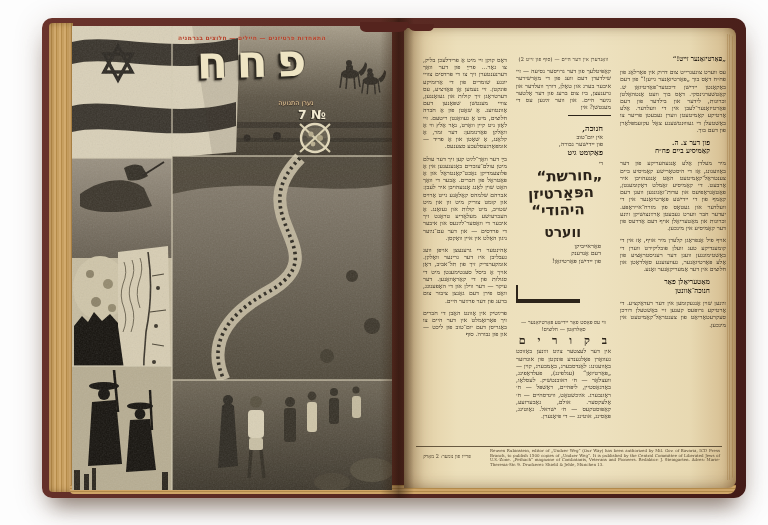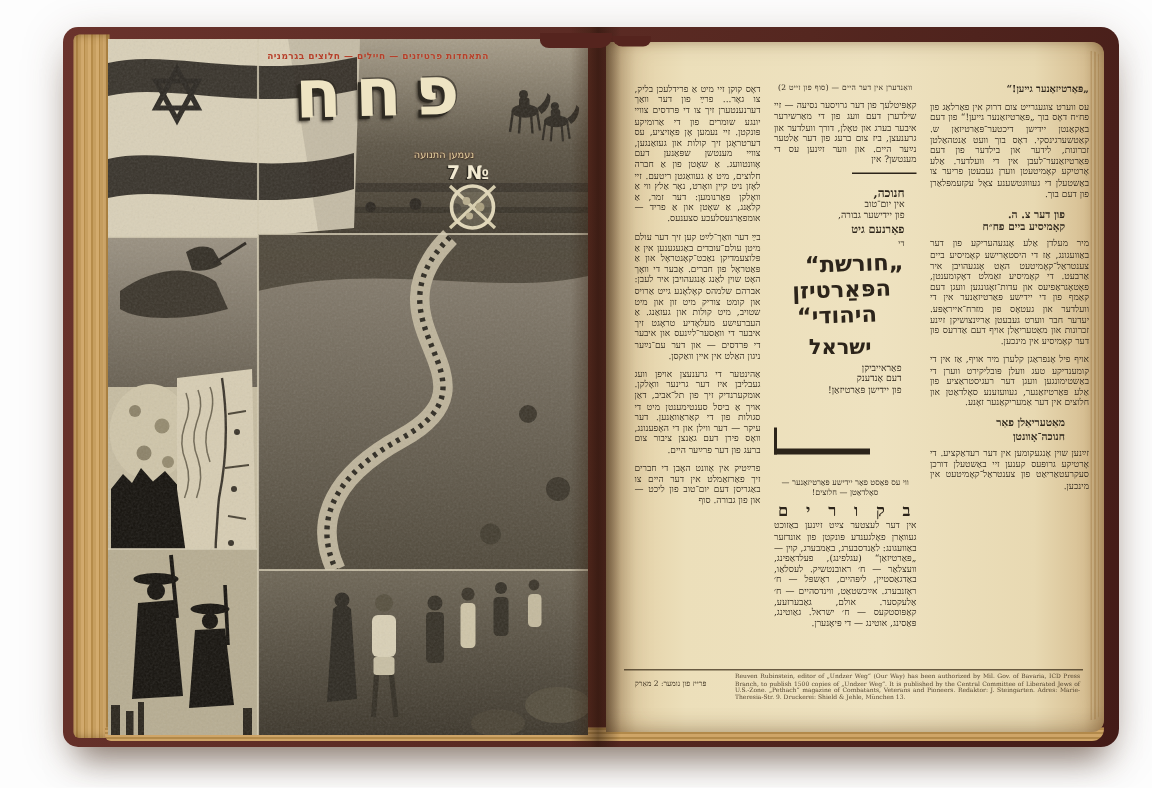--- a/index.html
+++ b/index.html
@@ -254,57 +254,57 @@
         </g>
 
         <g stroke="#d6cdb4" stroke-width="1.4" opacity="0.8">
           <path d="M100,0 L100,464 M0,132 L100,132 M0,340 L100,340 M100,130 L320,130 M100,354 L320,354"></path>
         </g>
         <rect width="320" height="464" filter="url(#grainF)" opacity="0.14"></rect>
       </svg>
 
       <div class="ovl tagline">התאחדות פרטיזנים — חיילים — חלוצים בגרמניה</div>
       <div class="ovl cover-title">פחח</div>
-      <div class="ovl cover-subtitle">נעמען התנועה</div>
+      <div class="ovl cover-subtitle">נערן התנועה</div>
       <div class="ovl issue-no">№ 7</div>
     </div>
 
     <div class="page-right">
       <div class="cols">
 
         <div class="col col-r">
-          <p class="lead">„פּאַרטיזאַנער גייען!“</p>
+          <p class="lead">„פּאַרטיזאַנער זייט!“</p>
           <p>עס ווערט צוגעגרייט צום דרוק אין פאַרלאַג פון פח״ח דאָס בוך „פּאַרטיזאַנער גייען!“ פון דעם באַקאַנטן יידישן דיכטער־פּאַרטיזאַן ש. קאַטשערגינסקי. דאָס בוך וועט אַנטהאַלטן זכרונות, לידער און בילדער פון דעם פּאַרטיזאַנער־לעבן אין די וועלדער. אַלע אָרטיקע קאָמיטעטן ווערן געבעטן פריער צו באַשטעלן די געוווּנטשענע צאָל עקזעמפּלאַרן פון דעם בוך.</p>
           <div class="subhead">פון דער צ. ה.
 קאָמיסיע ביים פח״ח</div>
           <p>מיר מעלדן אַלע אָנגעהעריקע פון דער באַוועגונג, אַז די היסטאָרישע קאָמיסיע ביים צענטראַל־קאָמיטעט האָט אָנגעהויבן איר אַרבעט. די קאָמיסיע זאַמלט דאָקומענטן, פאָטאָגראַפיעס און עדות־זאָגונגען וועגן דעם קאַמף פון די יידישע פּאַרטיזאַנער אין די וועלדער און געטאָס פון מזרח־אייראָפּע. יעדער חבר ווערט געבעטן אַרײַנצושיקן זײַנע זכרונות און מאַטעריאַלן אויף דעם אַדרעס פון דער קאָמיסיע אין מינכען.</p>
           <p>אויף פיל אָנפראַגן קלערן מיר אויף, אַז אין די קומענדיקע טעג וועלן פּובליקירט ווערן די באַשטימונגען וועגן דער רעגיסטראַציע פון אַלע פּאַרטיזאַנער, געוועזענע סאָלדאַטן און חלוצים אין דער אַמעריקאַנער זאָנע.</p>
           <div class="subhead">מאַטעריאַלן פאַר
 חנוכה־אָוונטן</div>
           <p>זײַנען שוין אָנגעקומען אין דער רעדאַקציע. די אָרטיקע גרופּעס קענען זיי באַשטעלן דורכן סעקרעטאַריאַט פון צענטראַל־קאָמיטעט אין מינכען.</p>
         </div>
 
         <div class="col col-m">
           <div class="running">וואַנדערן אין דער היים — (סוף פון זייט 2)</div>
           <p>קאַפּיטלעך פון דער גרויסער נסיעה — זיי שילדערן דעם וועג פון די מאַרשירער איבער בערג און טאָלן, דורך וועלדער און גרענעצן, ביז צום ברעג פון דער אַלטער נײַער היים. און ווער זײַנען עס די מענטשן? אין</p>
 
           <div class="ad">
             <div class="br-top"></div>
             <div class="br-bot"></div>
             <div class="s1">חנוכה,</div>
             <div class="s2">אין יום־טוב</div>
             <div class="s2">פון יידישער גבורה,</div>
-            <div class="s4">פאַרנעם גיט</div>
+            <div class="s4">פאַקומט גיט</div>
             <div class="tiny">די</div>
             <div class="bigs">
               <div class="big big1">„חורשת“</div>
               <div class="big big2">הפּאַרטיזן</div>
               <div class="big big3">היהודי“</div>
             </div>
-            <div class="big4">ישראל</div>
+            <div class="big4">ווערט</div>
             <div class="s6">פאַראייביקן</div>
             <div class="s6">דעם אָנדענק</div>
             <div class="s6">פון יידישן פּאַרטיזאַן!</div>
           </div>
 
           <div class="ad-note">ווי עס פּאַסט פאַר יידישע פּאַרטיזאַנער — סאָלדאַטן — חלוצים!</div>
           <div class="visits-head">ב ק ו ר י ם</div>
           <p>אין דער לעצטער צײַט זײַנען באַזוכט געוואָרן פאָלגענדע פּונקטן פון אונדזער באַוועגונג: לאַנדסבערג, באַמבערג, קוין — „פּאַרטיזאַן“ (עגלפינג), פעלדאַפינג, וועצלאַר — ח׳ ראובנטשיק. לעסלאַו, באַדגאַסטיין, ליפּהיים, ראָשפּל — ח׳ ראָזנבערג. אײַכשטאַט, ווינדסהיים — ח׳ אַלעקסער. אולם, גאַבערזעע, קאַפּוסטקעס — ח׳ ישראל. גאַוטינג, פּאַסינג, אוטינג — די פּיאָנערן.</p>
         </div>
 

